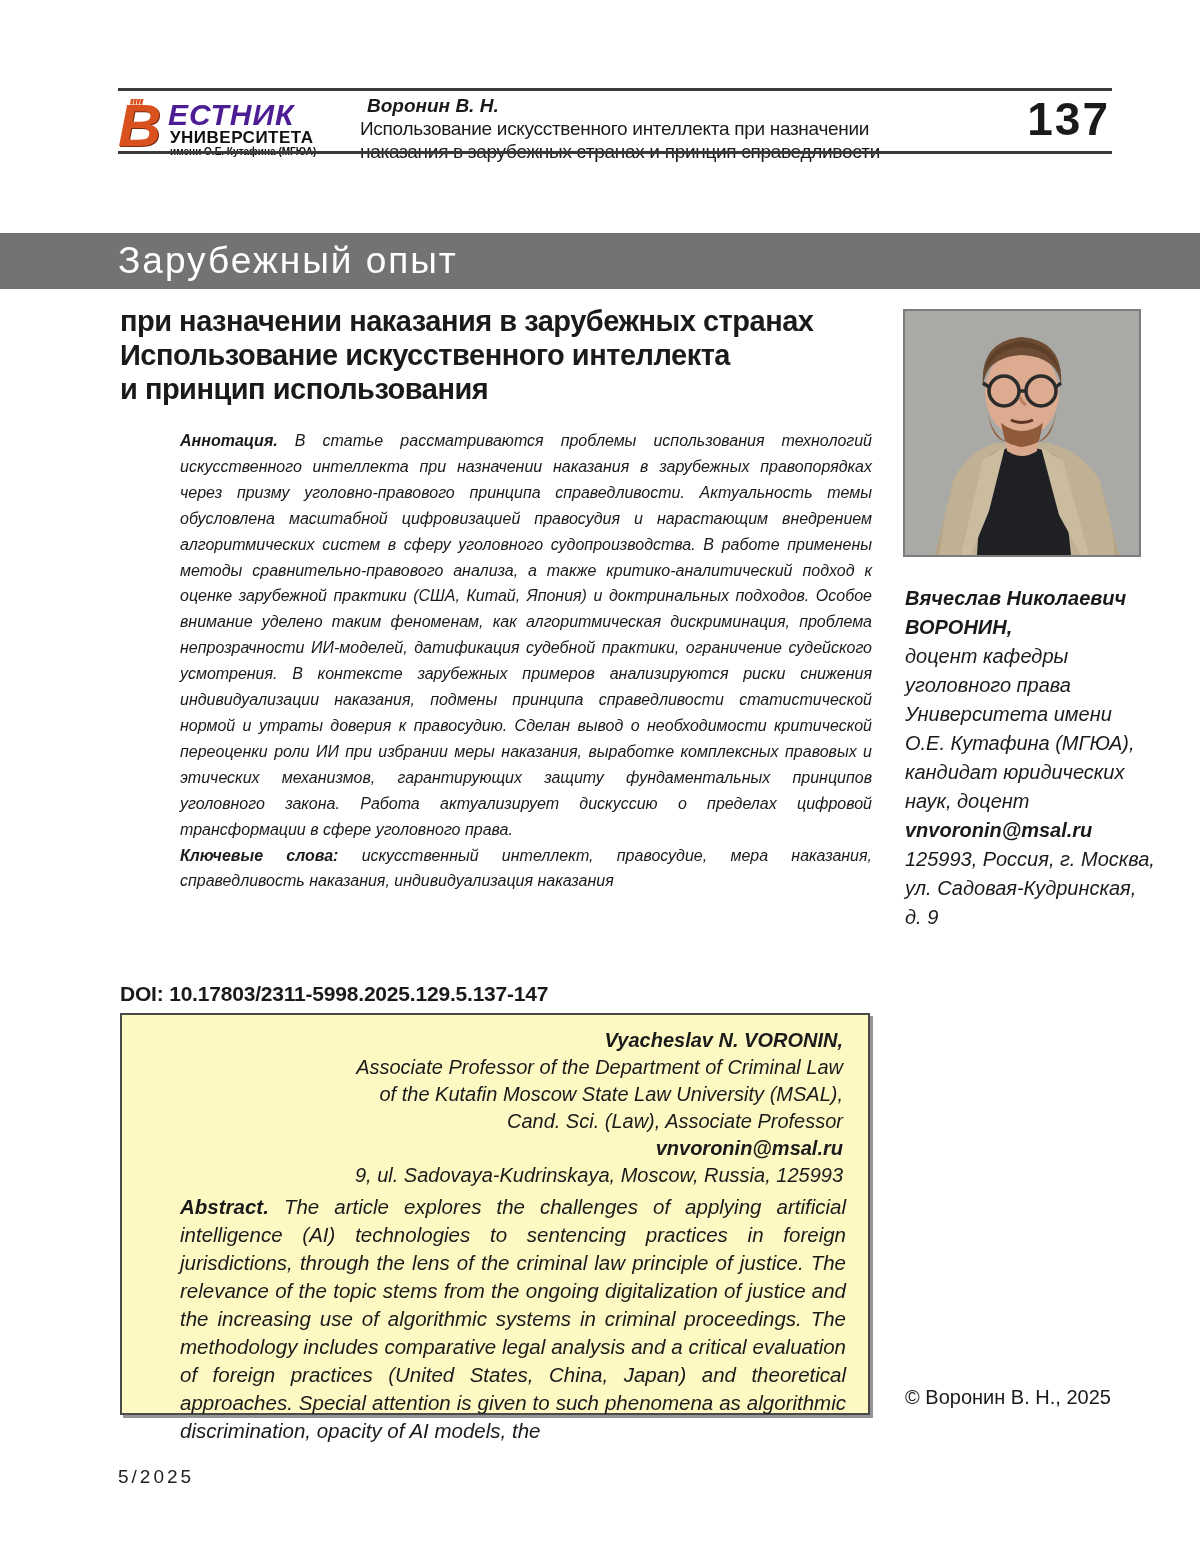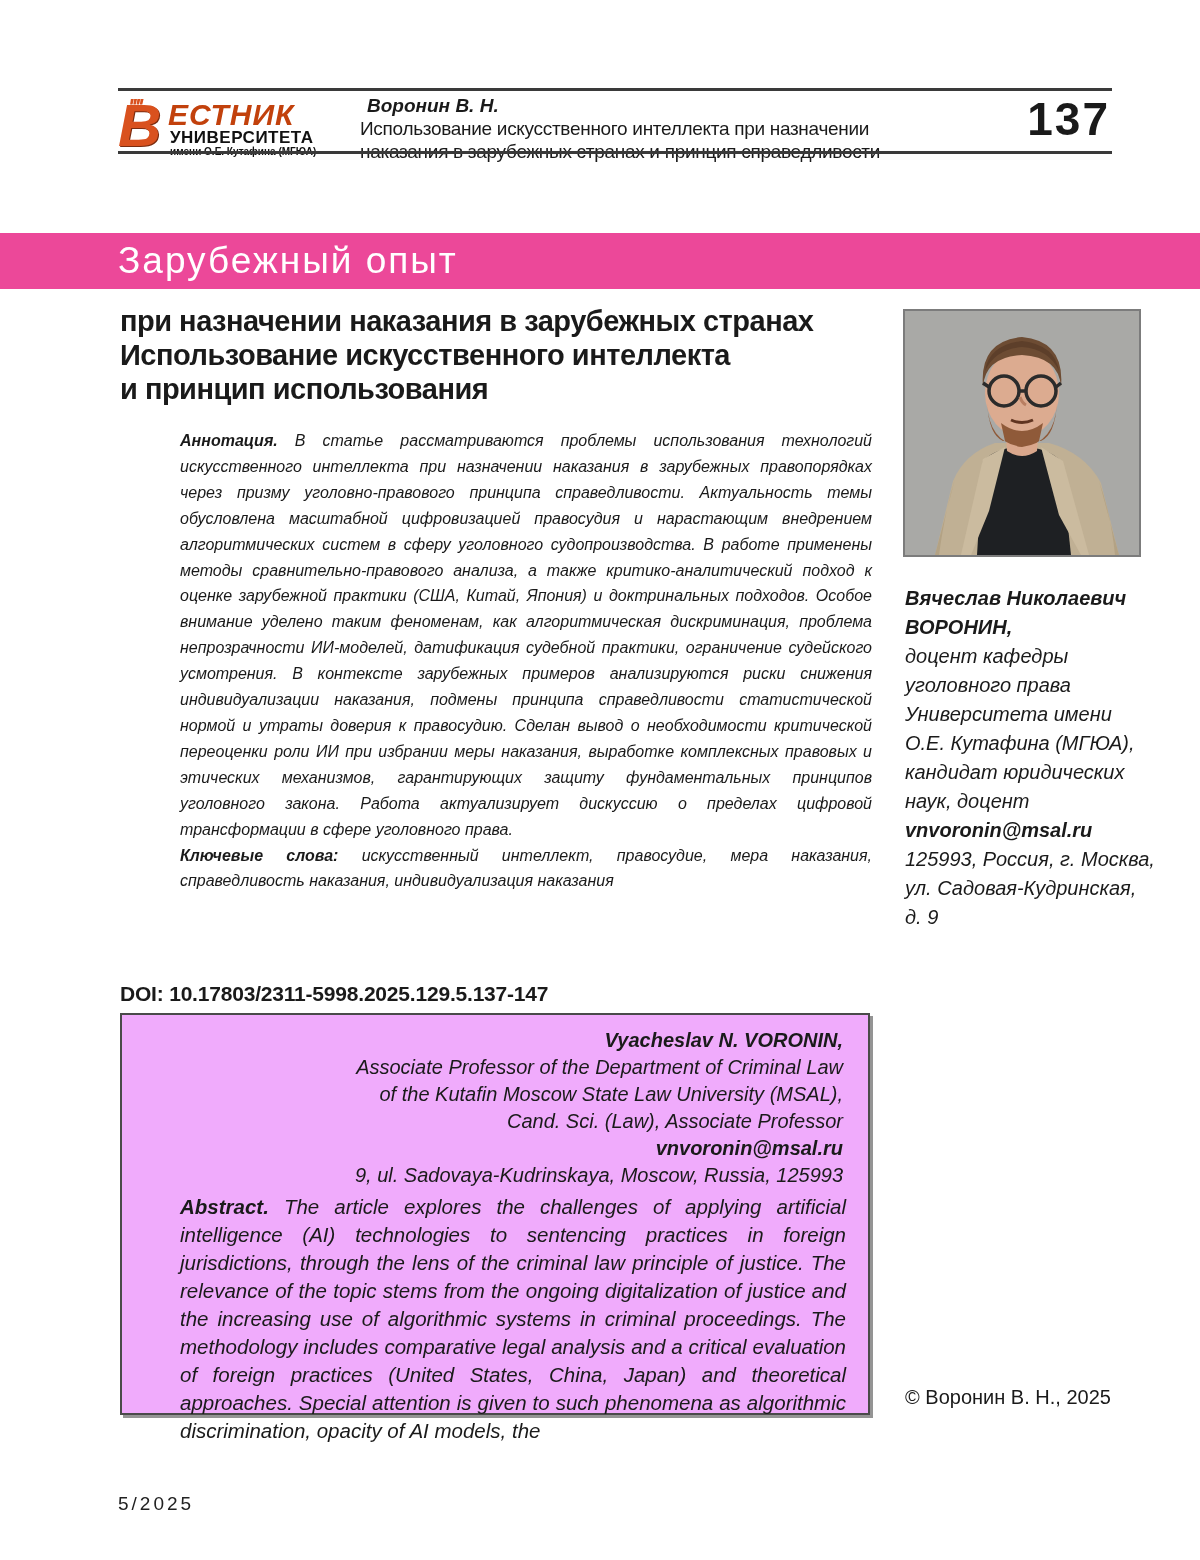--- a/index.html
+++ b/index.html
@@ -8,30 +8,30 @@
 
   
   .rule{position:absolute;left:118px;width:994px;height:3px;background:#3a3a3a;}
   .rule-top{top:88px;} .rule-bottom{top:151px;}
   .logo{position:absolute;left:118px;top:92px;width:230px;}
   .logo-ticks{position:absolute;left:10px;top:2px;font-weight:bold;font-style:italic;
               color:#d9511e;font-size:22px;letter-spacing:-2px;}
   .logo-b{position:absolute;left:0;top:8px;font-size:60px;line-height:52px;font-weight:bold;
           font-style:italic;color:#d9511e;text-shadow:1px 1px 0 #7a2c10;}
   .logo-vestnik{position:absolute;left:50px;top:8px;font-size:30px;line-height:30px;
-          font-weight:bold;font-style:italic;color:#c2410c;letter-spacing:1px;}
+          font-weight:bold;font-style:italic;color:#4c1d95;letter-spacing:1px;}
   .logo-univ{position:absolute;left:52px;top:36px;font-size:17px;font-weight:bold;color:#111;letter-spacing:0.5px;}
   .logo-imeni{position:absolute;left:52px;top:54px;font-size:10px;font-weight:bold;color:#111;}
   .runhead{position:absolute;left:360px;top:94px;width:560px;font-size:19px;line-height:23px;}
   .runhead .author{font-weight:bold;font-style:italic;margin-left:7px;}
   .runhead .line{letter-spacing:-0.3px;}
   .pageno{position:absolute;right:90px;top:92px;font-size:46px;font-weight:bold;letter-spacing:2px;margin-left:20px;}
 
   
-  .banner{position:absolute;left:0;top:233px;width:1200px;height:56px;background:#ec4899;}
+  .banner{position:absolute;left:0;top:233px;width:1200px;height:56px;background:#737373;}
   .banner-text{position:absolute;left:118px;top:7px;color:#ffffff;font-size:37px;font-weight:300;
                letter-spacing:2px;}
 
   
   .title{position:absolute;left:120px;top:304px;width:790px;font-size:29px;font-weight:bold;
          line-height:34px;letter-spacing:-0.5px;}
 
   
   .abs-ru{position:absolute;left:180px;top:428px;width:692px;font-style:italic;font-size:16px;
           line-height:25.9px;text-align:justify;}
@@ -44,31 +44,31 @@
                border:2px solid #7c7c7c;box-sizing:border-box;overflow:hidden;}
   .author-ru{position:absolute;left:905px;top:584px;width:250px;font-style:italic;font-size:20px;
              line-height:29px;}
   .author-ru .b{font-weight:bold;}
 
   
   .doi{position:absolute;left:120px;top:982px;font-size:21px;font-weight:bold;letter-spacing:-0.2px;}
 
   
   .enbox{position:absolute;left:120px;top:1013px;width:750px;height:402px;box-sizing:border-box;
-         border:2px solid #4a4a4a;box-shadow:3px 3px 0 rgba(60,60,60,0.55);background:#f0abfc;}
+         border:2px solid #4a4a4a;box-shadow:3px 3px 0 rgba(60,60,60,0.55);background:#fef9c3;}
   .author-en{position:absolute;right:25px;top:12px;width:640px;text-align:right;font-style:italic;
              font-size:20px;line-height:27px;}
   .author-en .b{font-weight:bold;}
   .abs-en{position:absolute;left:58px;top:178px;width:666px;font-style:italic;font-size:20.5px;
           line-height:28px;text-align:justify;}
   .abs-en .lead{font-weight:bold;}
 
   
   .copyright{position:absolute;left:905px;top:1386px;font-size:20px;}
-  .issue{position:absolute;left:118px;top:1466px;font-size:19px;letter-spacing:3px;color:#222;font-weight:300;margin-top:27px;}
+  .issue{position:absolute;left:118px;top:1466px;font-size:19px;letter-spacing:3px;color:#222;font-weight:300;}
 </style>
 </head>
 <body>
 
 <div class="page">
 
   <div class="rule rule-top"></div>
 
   <div class="logo">
     <span class="logo-ticks">''''</span>

